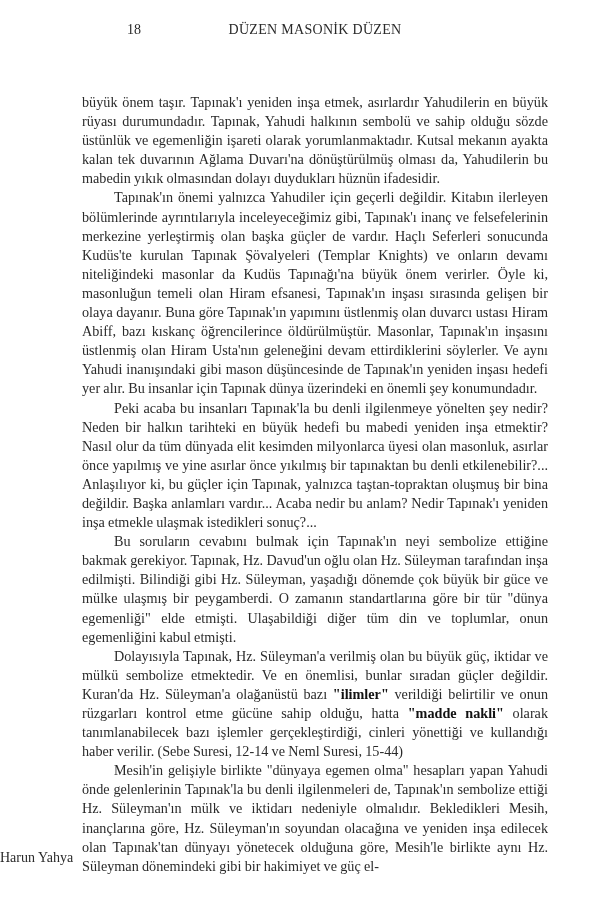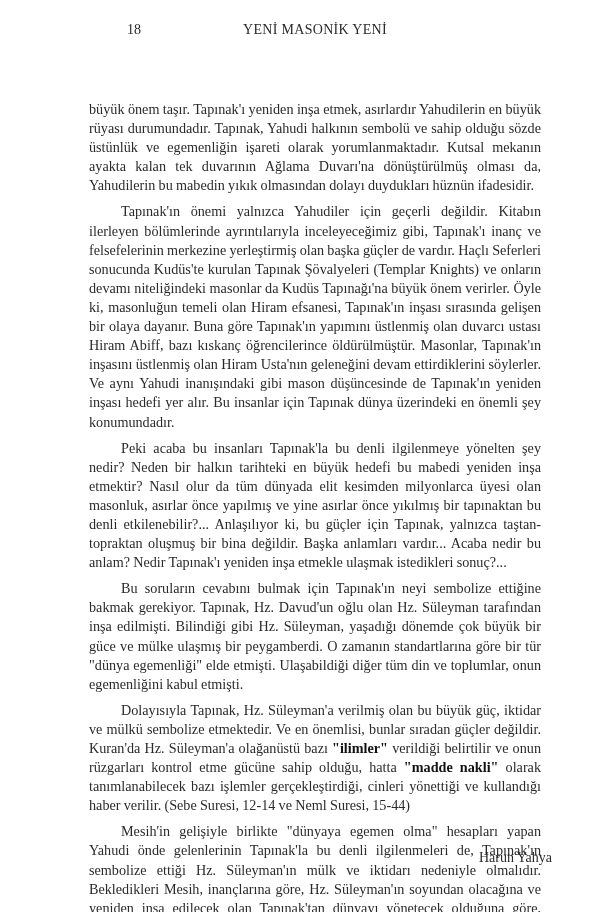--- a/index.html
+++ b/index.html
@@ -2,31 +2,31 @@
 <html><head>
 <meta charset="utf-8">
 <style>
   html, body { margin: 0; padding: 0; background: #ffffff; }
   body { width: 616px; height: 912px; position: relative; overflow: hidden;
          font-family: "Liberation Serif", "DejaVu Serif", serif; color: #2a2a2a; }
   .header { position: absolute; top: 22px; left: 82px; width: 466px; height: 20px; }
   .page-num { position: absolute; left: 0; top: 0; font-size: 14px; margin-left: 45px; }
   .running-title { position: absolute; left: 0; right: 0; text-align: center; top: 0; font-size: 14px; letter-spacing: 0.3px; }
   .body { position: absolute; top: 93px; left: 82px; width: 466px; }
-  .body p { margin: 7px; font-size: 14.2px; line-height: 19.1px; text-align: justify; word-spacing: -0.3px; }
+  .body p { margin: 0; font-size: 14.2px; line-height: 19.1px; text-align: justify; word-spacing: -0.3px; }
   .body p.indent { text-indent: 32px; }
   .body b { font-weight: bold; color: #111; }
-  .footer { position: absolute; top: 850px; left: 0; width: 552px; text-align: right; font-size: 14px; }
+  .footer { position: absolute; top: 850px; left: 0; width: 552px; text-align: left; font-size: 14px; }
 </style>
 </head>
 <body>
 
 <div class="header">
   <span class="page-num">18</span>
-  <span class="running-title">YENİ MASONİK YENİ</span>
+  <span class="running-title">DÜZEN MASONİK DÜZEN</span>
 </div>
 
 <div class="body">
   <p><span>büyük önem taşır. Tapınak'ı yeniden inşa etmek, asırlardır Yahudilerin en büyük rüyası durumundadır. Tapınak, Yahudi halkının sembolü ve sahip olduğu sözde üstünlük ve egemenliğin işareti olarak yorumlanmaktadır. Kutsal mekanın ayakta kalan tek duvarının Ağlama Duvarı'na dönüştürülmüş olması da, Yahudilerin bu mabedin yıkık olmasından dolayı duydukları hüznün ifadesidir.</span></p>
   <p class="indent"><span>Tapınak'ın önemi yalnızca Yahudiler için geçerli değildir. Kitabın ilerleyen bölümlerinde ayrıntılarıyla inceleyeceğimiz gibi, Tapınak'ı inanç ve felsefelerinin merkezine yerleştirmiş olan başka güçler de vardır. Haçlı Seferleri sonucunda Kudüs'te kurulan Tapınak Şövalyeleri (Templar Knights) ve onların devamı niteliğindeki masonlar da Kudüs Tapınağı'na büyük önem verirler. Öyle ki, masonluğun temeli olan Hiram efsanesi, Tapınak'ın inşası sırasında gelişen bir olaya dayanır. Buna göre Tapınak'ın yapımını üstlenmiş olan duvarcı ustası Hiram Abiff, bazı kıskanç öğrencilerince öldürülmüştür. Masonlar, Tapınak'ın inşasını üstlenmiş olan Hiram Usta'nın geleneğini devam ettirdiklerini söylerler. Ve aynı Yahudi inanışındaki gibi mason düşüncesinde de Tapınak'ın yeniden inşası hedefi yer alır. Bu insanlar için Tapınak dünya üzerindeki en önemli şey konumundadır.</span></p>
   <p class="indent"><span>Peki acaba bu insanları Tapınak'la bu denli ilgilenmeye yönelten şey nedir? Neden bir halkın tarihteki en büyük hedefi bu mabedi yeniden inşa etmektir? Nasıl olur da tüm dünyada elit kesimden milyonlarca üyesi olan masonluk, asırlar önce yapılmış ve yine asırlar önce yıkılmış bir tapınaktan bu denli etkilenebilir?... Anlaşılıyor ki, bu güçler için Tapınak, yalnızca taştan-topraktan oluşmuş bir bina değildir. Başka anlamları vardır... Acaba nedir bu anlam? Nedir Tapınak'ı yeniden inşa etmekle ulaşmak istedikleri sonuç?...</span></p>
   <p class="indent"><span> Bu soruların cevabını bulmak için Tapınak'ın neyi sembolize ettiğine bakmak gerekiyor. Tapınak, Hz. Davud'un oğlu olan Hz. Süleyman tarafından inşa edilmişti. Bilindiği gibi Hz. Süleyman, yaşadığı dönemde çok büyük bir güce ve mülke ulaşmış bir peygamberdi. O zamanın standartlarına göre bir tür "dünya egemenliği" elde etmişti. Ulaşabildiği diğer tüm din ve toplumlar, onun egemenliğini kabul etmişti.</span></p>
   <p class="indent"><span>Dolayısıyla Tapınak, Hz. Süleyman'a verilmiş olan bu büyük güç, iktidar ve mülkü sembolize etmektedir. Ve en önemlisi, bunlar sıradan güçler değildir. Kuran'da Hz. Süleyman'a olağanüstü bazı </span><b>"ilimler"</b><span> verildiği belirtilir ve onun rüzgarları kontrol etme gücüne sahip olduğu, hatta </span><b>"madde nakli"</b><span> olarak tanımlanabilecek bazı işlemler gerçekleştirdiği, cinleri yönettiği ve kullandığı haber verilir. (Sebe Suresi, 12-14 ve Neml Suresi, 15-44)</span></p>
   <p class="indent"><span>Mesih'in gelişiyle birlikte "dünyaya egemen olma" hesapları yapan Yahudi önde gelenlerinin Tapınak'la bu denli ilgilenmeleri de, Tapınak'ın sembolize ettiği Hz. Süleyman'ın mülk ve iktidarı nedeniyle olmalıdır. Bekledikleri Mesih, inançlarına göre, Hz. Süleyman'ın soyundan olacağına ve yeniden inşa edilecek olan Tapınak'tan dünyayı yönetecek olduğuna göre, Mesih'le birlikte aynı Hz. Süleyman dönemindeki gibi bir hakimiyet ve güç el-</span></p>
 </div>

